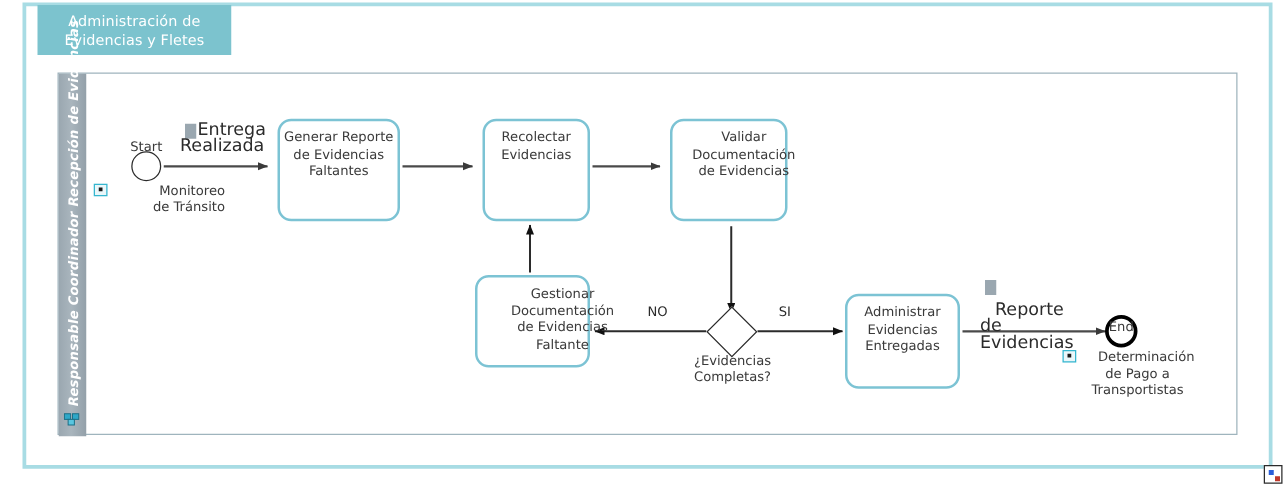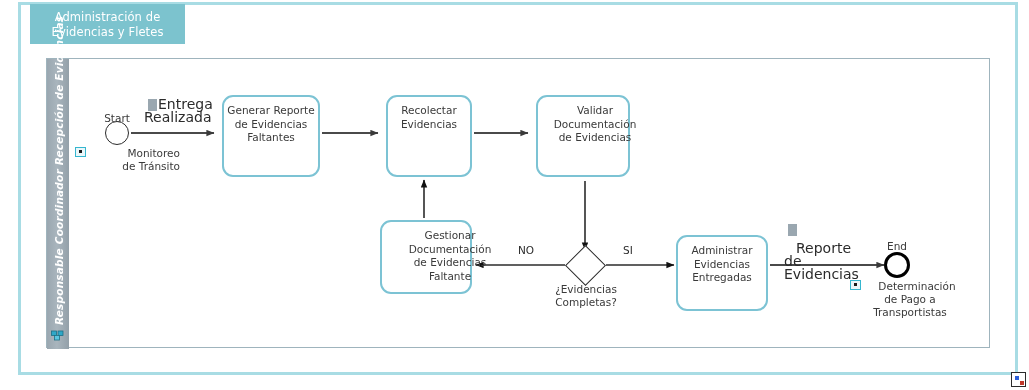--- a/index.html
+++ b/index.html
@@ -275,21 +275,21 @@
 Completas?</div>
   <div class="flowlabel" style="left:518px; top:244px;">NO</div>
   <div class="flowlabel" style="left:623px; top:244px;">SI</div>
 
   <div class="doc-icon" style="left:788px; top:224px;"></div>
   <div class="artifact" style="left:784px; top:210px; width:84px; text-indent:12px;margin-top:32px;">Reporte
 de
 Evidencias</div>
 
   <div class="event end" style="left:884px; top:252px; width:26px; height:26px;"></div>
-  <div class="lbl" style="left:872px; top:240px; width:50px;">End</div>
+  <div class="lbl" style="left:872px; top:256px; width:50px;">End</div>
   <div class="link-icon" style="left:850px; top:280px;"></div>
   <div class="lbl" style="left:845px; top:280px; width:130px; text-indent:14px;">Determinación
 de Pago a
 Transportistas</div>
 
   <div class="grip">
     <div class="d1"></div>
     <div class="d2"></div>
   </div>
 

